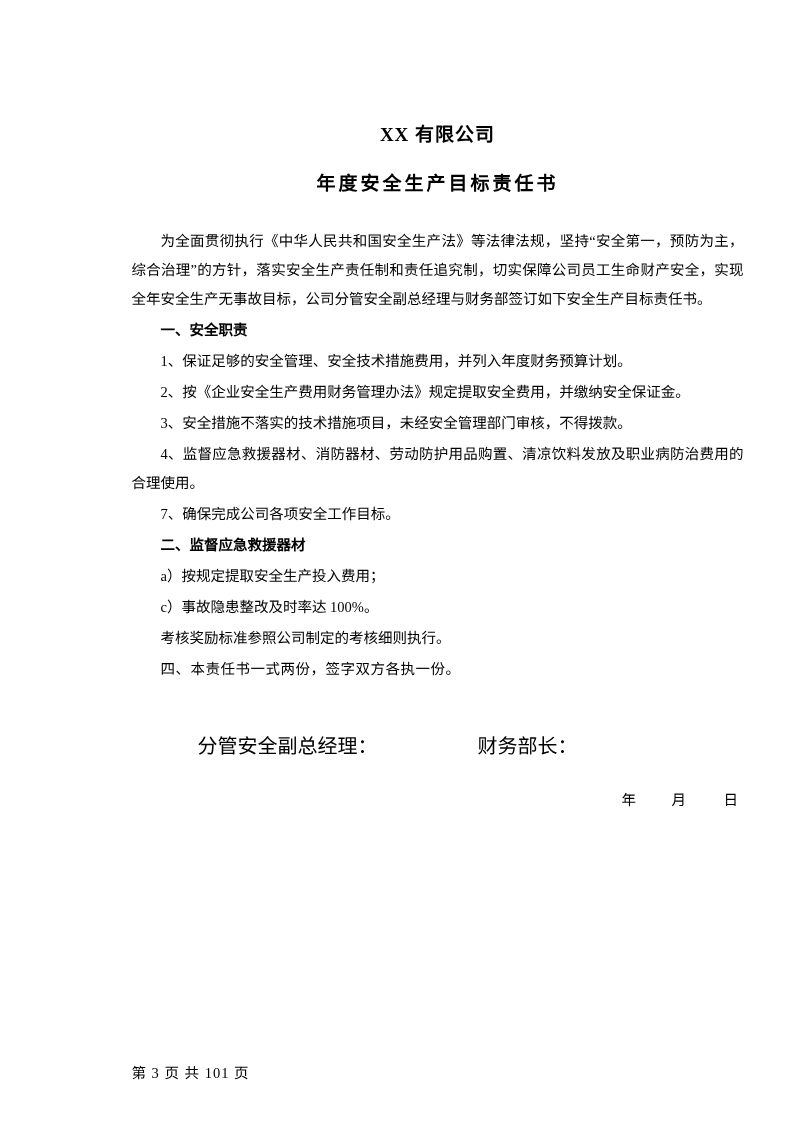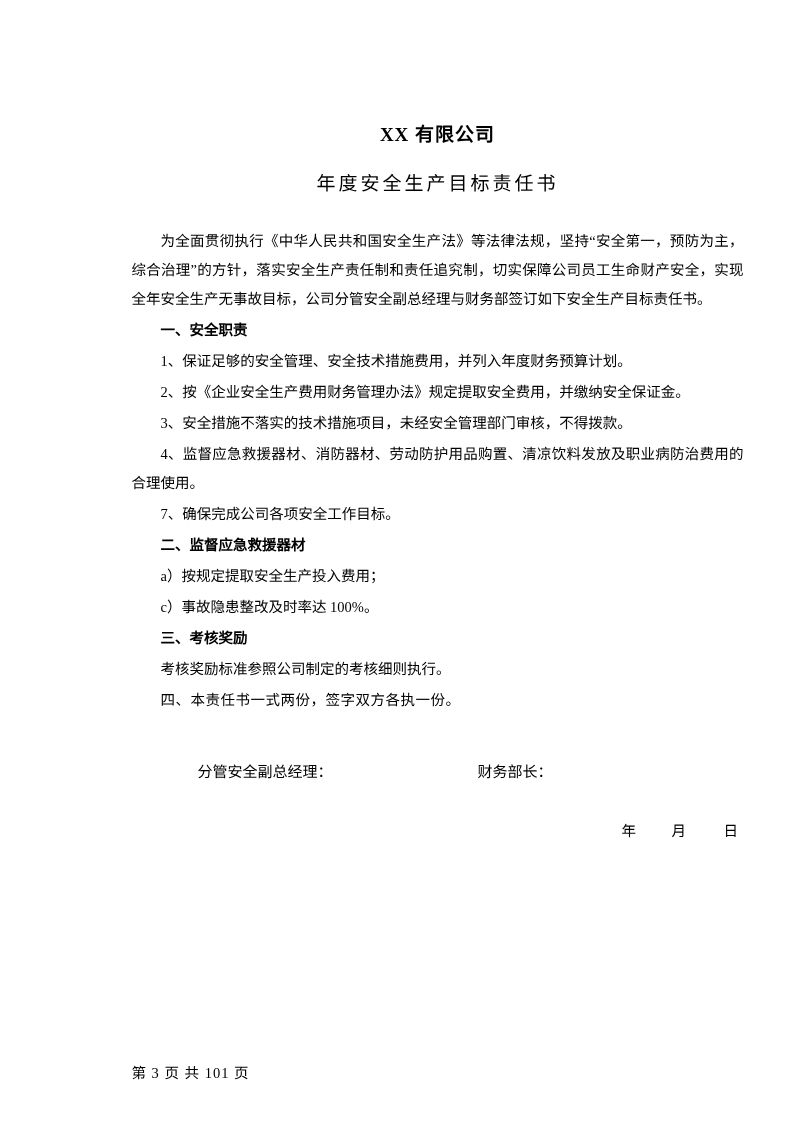--- a/index.html
+++ b/index.html
@@ -30,21 +30,21 @@
     text-align: center;
     font-size: 19px;
     font-weight: bold;
     letter-spacing: 1px;
     margin: 0 0 22px 0;
     line-height: 1.4;
   }
   .doc-subtitle {
     text-align: center;
     font-size: 19px;
-    font-weight: normal;
+    font-weight: bold;
     letter-spacing: 3px;
     margin: 0 0 30px 0;
     line-height: 1.4;
   }
   p.para {
     font-size: 14.5px;
     line-height: 2.0;
     margin: 0 0 2px 0;
     text-align: justify;
     text-justify: inter-ideograph;
@@ -74,21 +74,21 @@
   p.final-clause {
     font-size: 14.5px;
     font-weight: normal;
     line-height: 2.0;
     margin: 0 0 2px 0;
     text-indent: 2em;
     letter-spacing: 0.5px;
   }
   .signature-row {
     margin-top: 42px;
-    font-size: 15px;
+    font-size: 20px;
     line-height: 2.0;
     position: relative;
     height: 30px;
   }
   .sig-left {
     position: absolute;
     left: 66px;
     top: 0;
   }
   .sig-right {
@@ -133,21 +133,20 @@
     <p class="item">1、保证足够的安全管理、安全技术措施费用，并列入年度财务预算计划。</p>
     <p class="item">2、按《企业安全生产费用财务管理办法》规定提取安全费用，并缴纳安全保证金。</p>
     <p class="item">3、安全措施不落实的技术措施项目，未经安全管理部门审核，不得拨款。</p>
     <p class="item">4、监督应急救援器材、消防器材、劳动防护用品购置、清凉饮料发放及职业病防治费用的合理使用。</p>
     <p class="item">7、确保完成公司各项安全工作目标。</p>
 
     <p class="section-heading">二、监督应急救援器材</p>
     <p class="item-latin">a）按规定提取安全生产投入费用；</p>
     <p class="item-latin">c）事故隐患整改及时率达 100%。</p>
 
-    <p class="section-heading">三、考核奖励</p>
     <p class="item">考核奖励标准参照公司制定的考核细则执行。</p>
 
     <p class="final-clause">四、本责任书一式两份，签字双方各执一份。</p>
 
     <div class="signature-row">
       <span class="sig-left">分管安全副总经理：</span>
       <span class="sig-right">财务部长：</span>
     </div>
 
     <div class="date-row">

